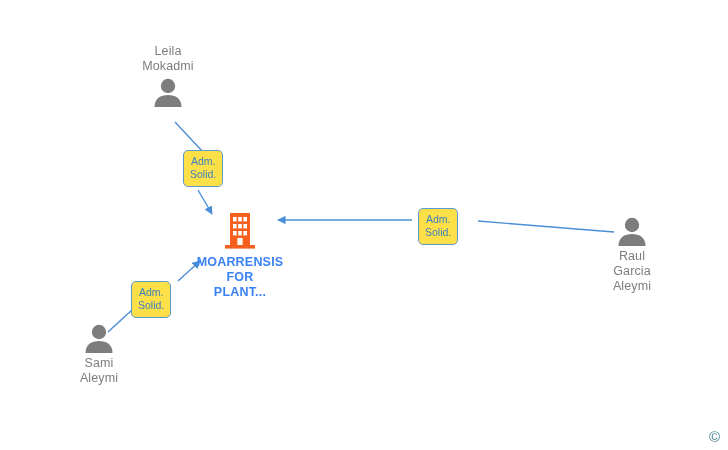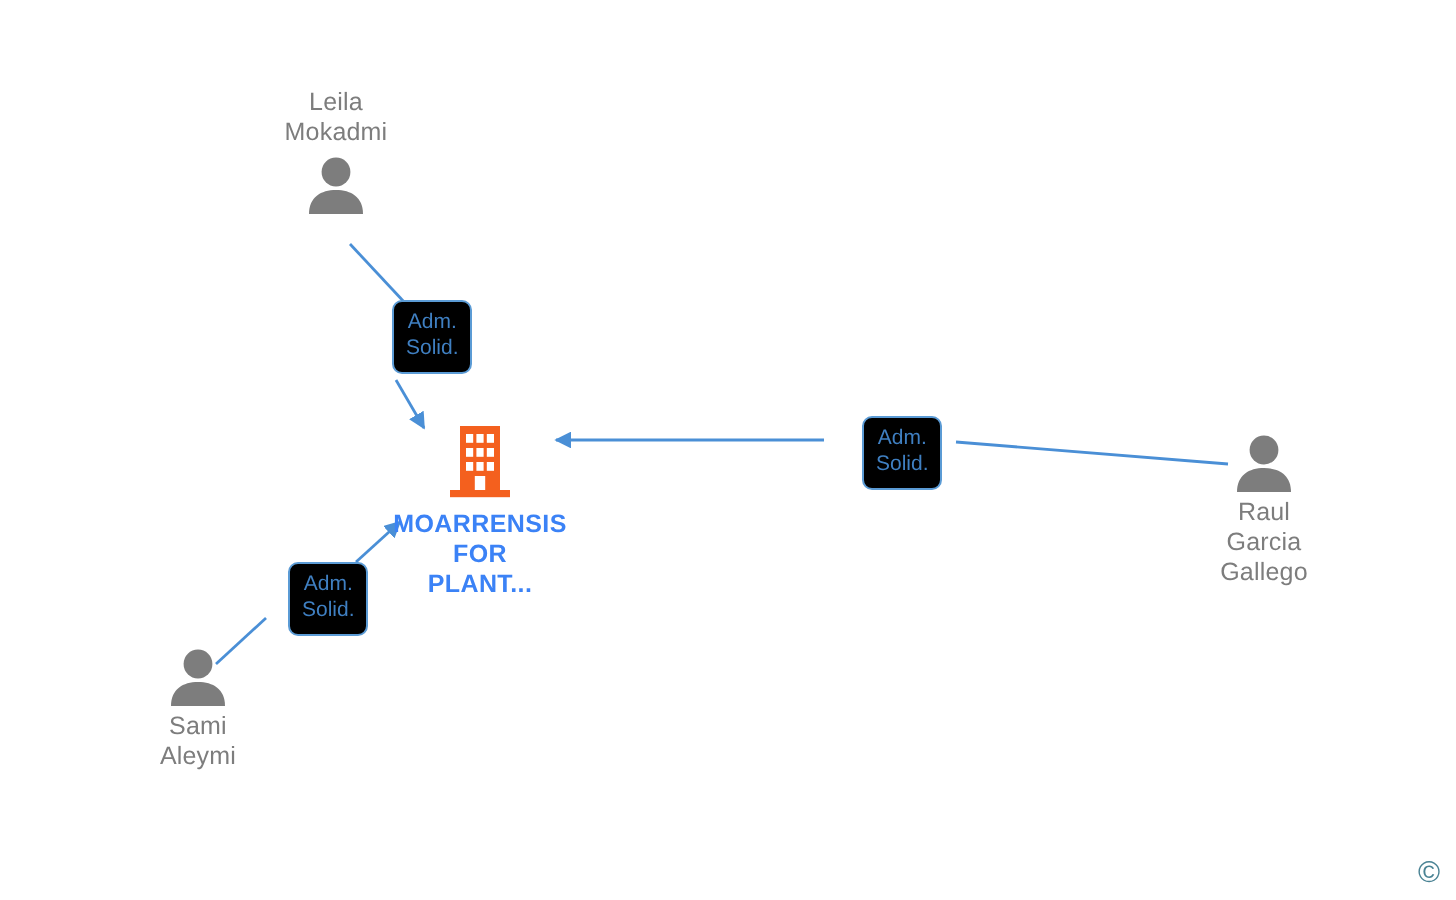--- a/index.html
+++ b/index.html
@@ -64,29 +64,28 @@
     margin-top: 5px;
     letter-spacing: 0.2px;
   }
 
   
   .edge-label {
     position: absolute;
     box-sizing: border-box;
     border: 1.3px solid #5b9bd5;
     border-radius: 5px;
-    background: #000000;
+    background: #fde047;
     color: #3f7fc1;
     font-size: 10.5px;
     line-height: 13px;
     text-align: center;
     padding: 4px 6px 5px 6px;
     white-space: pre-line;
     z-index: 5;
-    margin-left: 13px;
   }
 
   
   #watermark {
     position: absolute;
     right: 8px;
     bottom: 6px;
     display: flex;
     align-items: center;
     gap: 4px;
@@ -160,21 +159,21 @@
 
   <div class="node person-node" style="left:562px; top:216px;">
     <span class="icon-wrap">
       <svg width="32" height="30" viewBox="0 0 32 30" xmlns="http://www.w3.org/2000/svg">
         <circle cx="16" cy="9" r="7.2" fill="#7d7d7d"></circle>
         <path d="M 2.5,30 C 2.5,21.5 8.5,18 16,18 C 23.5,18 29.5,21.5 29.5,30 Z" fill="#7d7d7d"></path>
       </svg>
     </span>
     <span class="node-label">Raul
 Garcia
-Gallego</span>
+Aleymi</span>
   </div>
 
   <div class="node person-node" style="left:29px; top:323px;">
     <span class="icon-wrap">
       <svg width="32" height="30" viewBox="0 0 32 30" xmlns="http://www.w3.org/2000/svg">
         <circle cx="16" cy="9" r="7.2" fill="#7d7d7d"></circle>
         <path d="M 2.5,30 C 2.5,21.5 8.5,18 16,18 C 23.5,18 29.5,21.5 29.5,30 Z" fill="#7d7d7d"></path>
       </svg>
     </span>
     <span class="node-label">Sami

